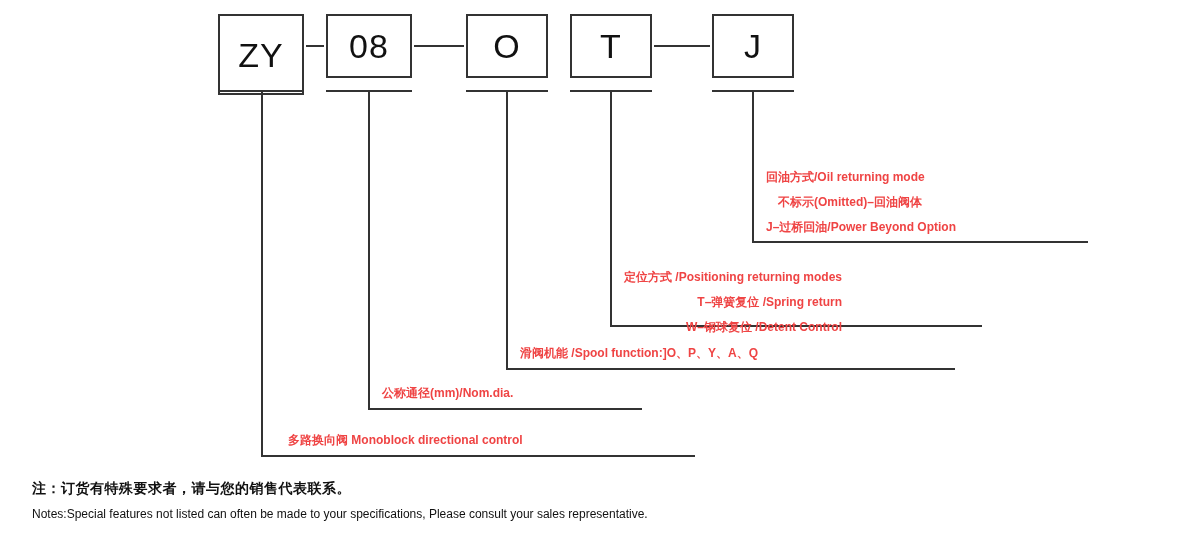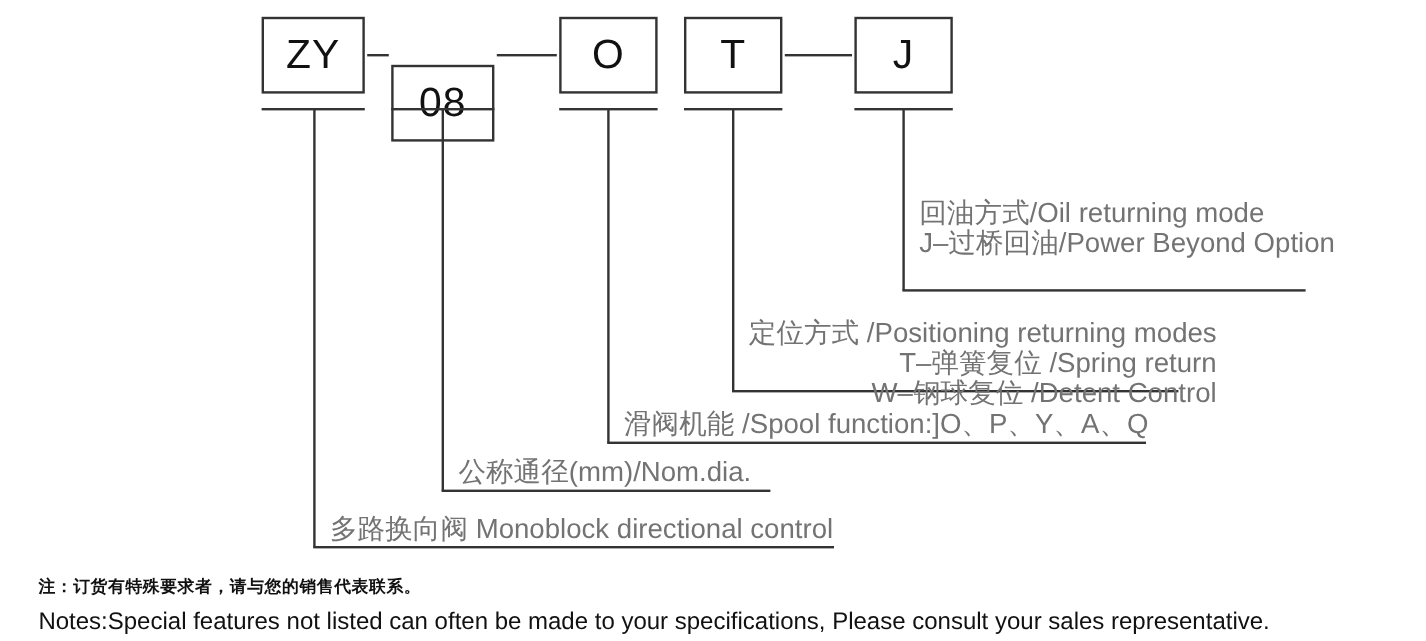--- a/index.html
+++ b/index.html
@@ -59,53 +59,54 @@
   
   .leader-h {
     position: absolute;
     height: 2px;
     background: #333333;
   }
 
   
   .desc {
     position: absolute;
-    font-size: 23px;
+    font-size: 12px;
     line-height: 25px;
-    color: #737373;
+    color: #ef4444;
     white-space: nowrap;
+    font-weight: bold;
   }
   .desc div { white-space: nowrap; }
   .desc .indent-1 { padding-left: 12px; }
 
   
   .note {
     position: absolute;
     white-space: nowrap;
     color: #111111;
   }
   .note-cn {
     font-size: 14px;
     font-weight: bold;
     letter-spacing: 0.5px;
   }
   .note-en {
-    font-size: 20px;
+    font-size: 12px;
   }
 </style>
 </head>
 <body>
 
 <div id="page">
 
-  <div class="code-box" style="left:218px; top:14px; width:86px; height:64px;">
+  <div class="code-box" style="left:218px; top:14px; width:86px; height:81px;">
     <span>ZY</span>
   </div>
 
-  <div class="code-box" style="left:326px; top:14px; width:86px; height:64px;margin-top:40px;">
+  <div class="code-box" style="left:326px; top:14px; width:86px; height:64px;">
     <span>08</span>
   </div>
 
   <div class="code-box" style="left:466px; top:14px; width:82px; height:64px;">
     <span>O</span>
   </div>
 
   <div class="code-box" style="left:570px; top:14px; width:82px; height:64px;">
     <span>T</span>
   </div>
@@ -134,37 +135,38 @@
   <div class="leader-h" style="left:506px; top:368px; width:449px;"></div>
 
   <div class="leader-v" style="left:368px; top:90px; height:319px;"></div>
   <div class="leader-h" style="left:368px; top:408px; width:274px;"></div>
 
   <div class="leader-v" style="left:261px; top:90px; height:366px;"></div>
   <div class="leader-h" style="left:261px; top:455px; width:434px;"></div>
 
   <div class="desc" style="left:766px; top:165px;">
     <div>回油方式/Oil returning mode</div>
+    <div class="indent-1">不标示(Omitted)–回油阀体</div>
     <div>J–过桥回油/Power Beyond Option</div>
   </div>
 
   <div class="desc" style="left:624px; top:265px;text-align:right;">
     <div>定位方式 /Positioning returning modes</div>
     <div>T–弹簧复位 /Spring return</div>
     <div>W–钢球复位 /Detent Control</div>
   </div>
 
   <div class="desc" style="left:520px; top:341px;">
     <div>滑阀机能 /Spool function:]O、P、Y、A、Q</div>
   </div>
 
   <div class="desc" style="left:382px; top:381px;">
     <div>公称通径(mm)/Nom.dia.</div>
   </div>
 
-  <div class="desc" style="left:275px; top:428px;">
+  <div class="desc" style="left:288px; top:428px;">
     <div>多路换向阀 Monoblock directional control</div>
   </div>
 
   <div class="note note-cn" style="left:32px; top:480px;">注：订货有特殊要求者，请与您的销售代表联系。</div>
   <div class="note note-en" style="left:32px; top:507px;">Notes:Special features not listed can often be made to your specifications, Please consult your sales representative.</div>
 
 </div>
 
 </body></html>

